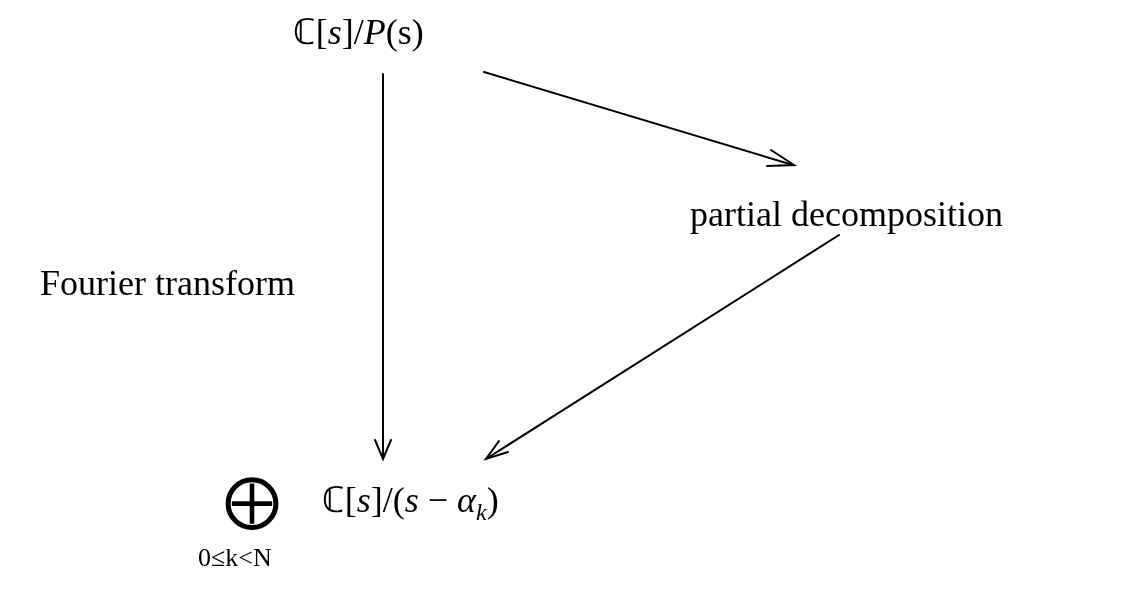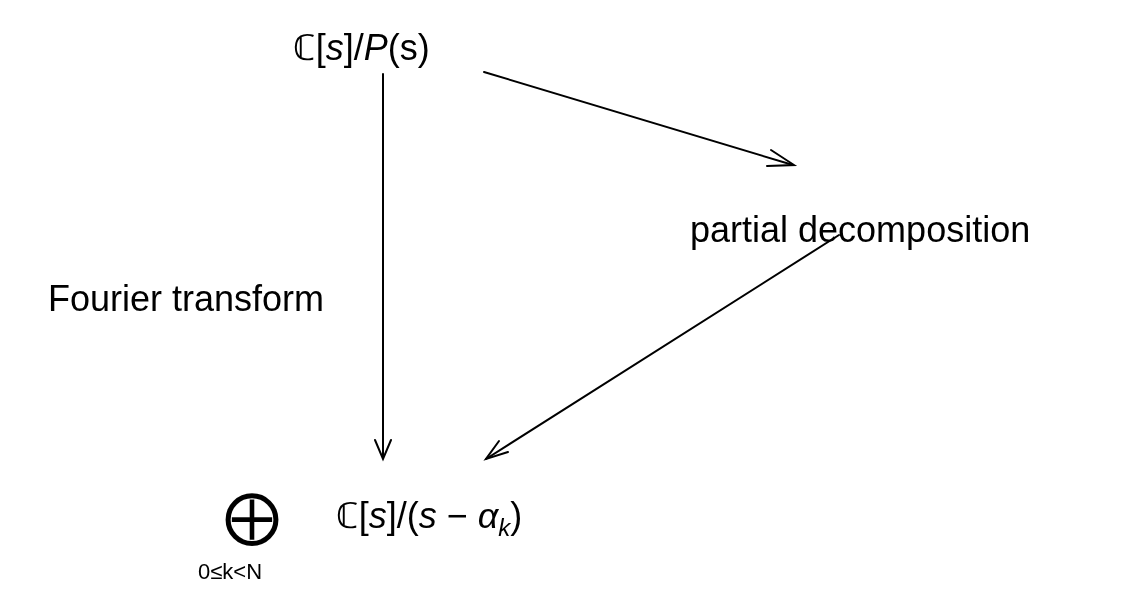--- a/index.html
+++ b/index.html
@@ -1,20 +1,20 @@
 <!DOCTYPE html>
 <html><head>
 <meta charset="utf-8">
 <style>
   html,body{margin:0;padding:0;background:#fff;}
   body{width:1124px;height:606px;position:relative;overflow:hidden;font-family:"DejaVu Serif","Liberation Serif",serif;color:#000;}
-  .lbl{position:absolute;white-space:nowrap;font-family:Liberation Sans, sans-serif;font-size:36px;line-height:1;margin-top:16px;}
+  .lbl{position:absolute;white-space:nowrap;font-family:Liberation Serif, serif;font-size:36px;line-height:1;}
   .it{font-style:italic;}
   svg.arrows{position:absolute;left:0;top:0;}
-  .sub{font-size:22px;}
+  .sub{font-size:26px;}
 </style>
 </head>
 <body>
 
 <svg class="arrows" width="1124" height="606">
   <g stroke="#000" stroke-width="2" fill="none" stroke-linecap="round">
     <g>
       <line x1="383" y1="74" x2="383" y2="458"></line>
       <path d="M375 440 L383 459 L391 440"></path>
     </g>
@@ -28,20 +28,20 @@
     </g>
   </g>
 </svg>
 
 <div class="lbl" style="left:293px;top:14px;">
   <span>ℂ</span><span>[</span><span class="it">s</span><span>]/</span><span class="it">P</span><span>(s)</span>
 </div>
 
 <div class="lbl" style="left:690px;top:196px;">partial decomposition</div>
 
-<div class="lbl" style="left:48px;top:265px;">Fourier transform</div>
+<div class="lbl" style="left:40px;top:265px;">Fourier transform</div>
 
 <div class="lbl" style="left:224px;top:472px;font-size:56px;">⨁</div>
 <div class="lbl sub" style="left:198px;top:545px;">0≤k&lt;N</div>
 
-<div class="lbl" style="left:336px;top:482px;">
+<div class="lbl" style="left:322px;top:482px;">
   <span>ℂ</span><span>[</span><span class="it">s</span><span>]/(</span><span class="it">s</span><span> − </span><span class="it">α</span><sub class="it" style="font-size:24px;">k</sub><span>)</span>
 </div>
 
 </body></html>

